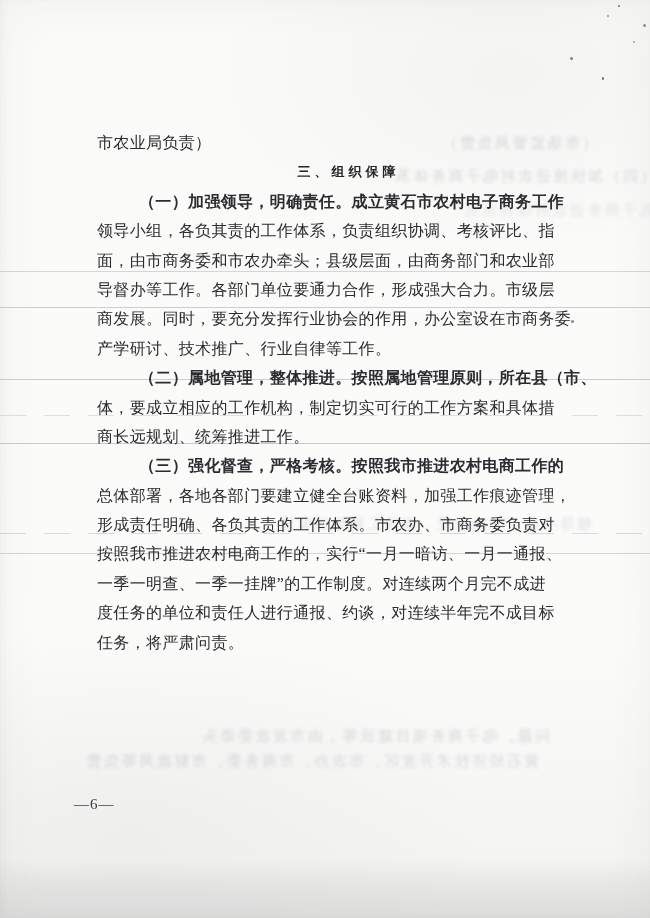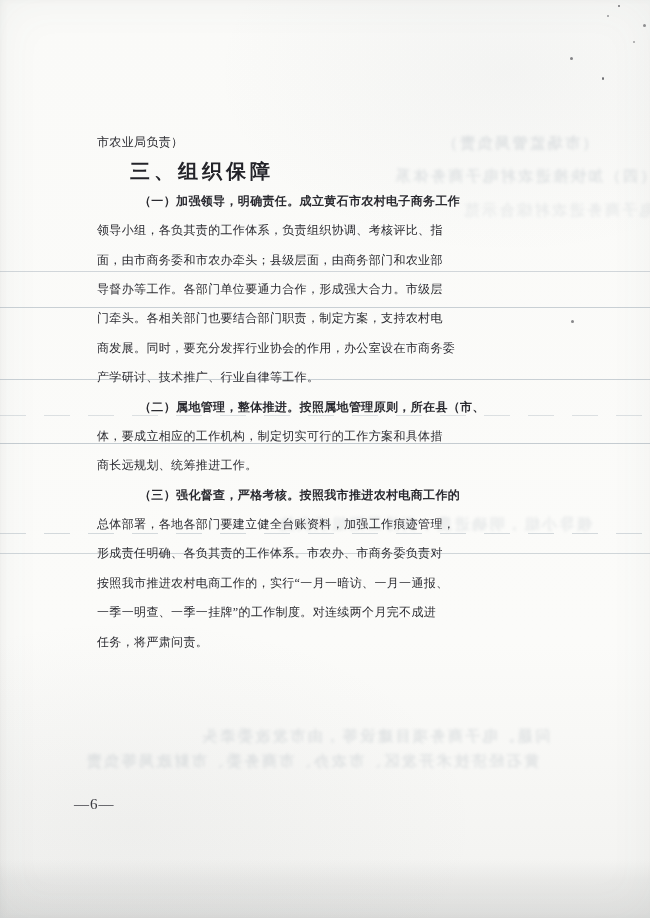--- a/index.html
+++ b/index.html
@@ -38,29 +38,30 @@
   }
   
   .speck{position:absolute;border-radius:50%;background:#3a3a40;}
   
   .textblock{
     position:absolute;left:97px;top:128px;width:470px;
     color:#2b2b31;
   }
   .line{
     height:29.4px;line-height:29.4px;
-    font-size:12px;letter-spacing:0.35px;
+    font-size:16px;letter-spacing:0.35px;
     white-space:nowrap;
   }
   .line.indent{padding-left:42px;font-weight:bold;}
   .line.heading{
     padding-left:33px;
     font-family:"Liberation Sans","DejaVu Sans",sans-serif;
-    font-weight:700;font-size:20px;letter-spacing:4px;
+    font-weight:700;font-size:13px;letter-spacing:4px;
     color:#232329;
+    text-align:center;
   }
   .page-number{
     position:absolute;left:74px;top:796px;
     font-size:15px;letter-spacing:1px;color:#3a3a40;
   }
   .bottom-band{
     position:absolute;left:0;right:0;top:860px;bottom:0;
     background:linear-gradient(180deg, rgba(150,152,152,0) 0%, rgba(148,150,150,0.10) 35%, rgba(140,142,144,0.16) 100%);
   }
 </style>
@@ -92,31 +93,31 @@
   <div class="speck" style="left:602px;top:77px;width:2px;height:3px;opacity:0.75;"></div>
   <div class="speck" style="left:571px;top:320px;width:3px;height:3px;opacity:0.6;"></div>
 
   <div class="textblock">
     <div class="line">市农业局负责）</div>
     <div class="line heading">三、组织保障</div>
     <div class="line indent">（一）加强领导，明确责任。成立黄石市农村电子商务工作</div>
     <div class="line">领导小组，各负其责的工作体系，负责组织协调、考核评比、指</div>
     <div class="line">面，由市商务委和市农办牵头；县级层面，由商务部门和农业部</div>
     <div class="line">导督办等工作。各部门单位要通力合作，形成强大合力。市级层</div>
-    <div class="line">门牵头。各相关部门也要结合部门职责，制定方案，支持农村电</div>
     <div class="line">商发展。同时，要充分发挥行业协会的作用，办公室设在市商务委</div>
     <div class="line">产学研讨、技术推广、行业自律等工作。</div>
     <div class="line indent">（二）属地管理，整体推进。按照属地管理原则，所在县（市、</div>
     <div class="line">体，要成立相应的工作机构，制定切实可行的工作方案和具体措</div>
     <div class="line">商长远规划、统筹推进工作。</div>
     <div class="line indent">（三）强化督查，严格考核。按照我市推进农村电商工作的</div>
     <div class="line">总体部署，各地各部门要建立健全台账资料，加强工作痕迹管理，</div>
     <div class="line">形成责任明确、各负其责的工作体系。市农办、市商务委负责对</div>
     <div class="line">按照我市推进农村电商工作的，实行“一月一暗访、一月一通报、</div>
     <div class="line">一季一明查、一季一挂牌”的工作制度。对连续两个月完不成进</div>
+    <div class="line">度任务的单位和责任人进行通报、约谈，对连续半年完不成目标</div>
     <div class="line">任务，将严肃问责。</div>
   </div>
 
   <div class="page-number">—6—</div>
 
   <div class="bottom-band"></div>
 
 </div>
 
 </body></html>

